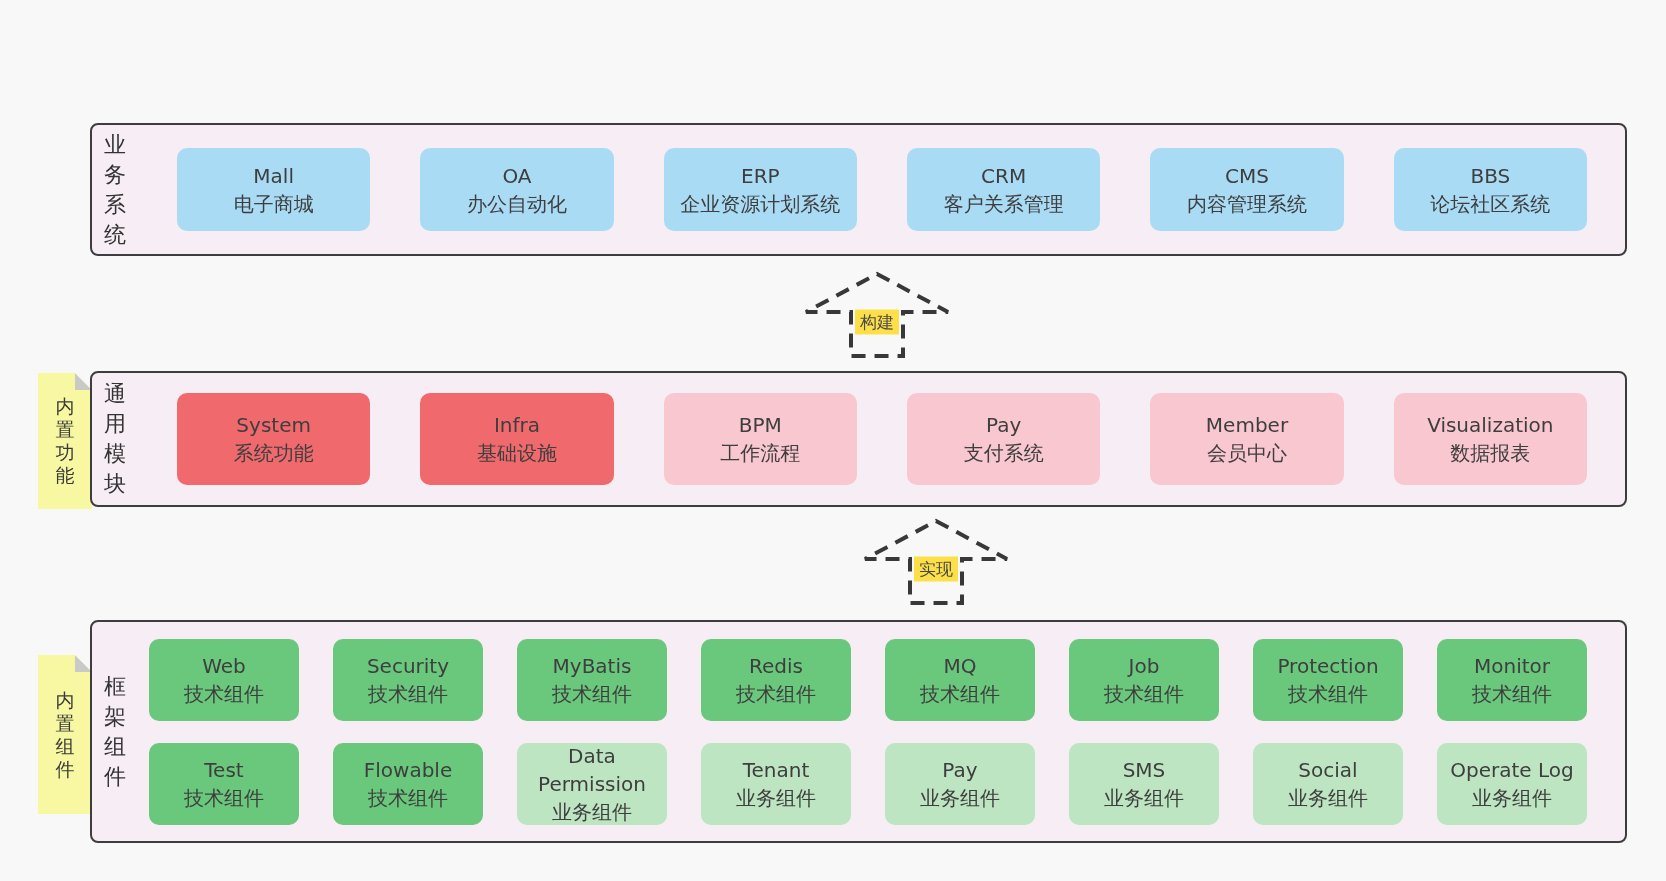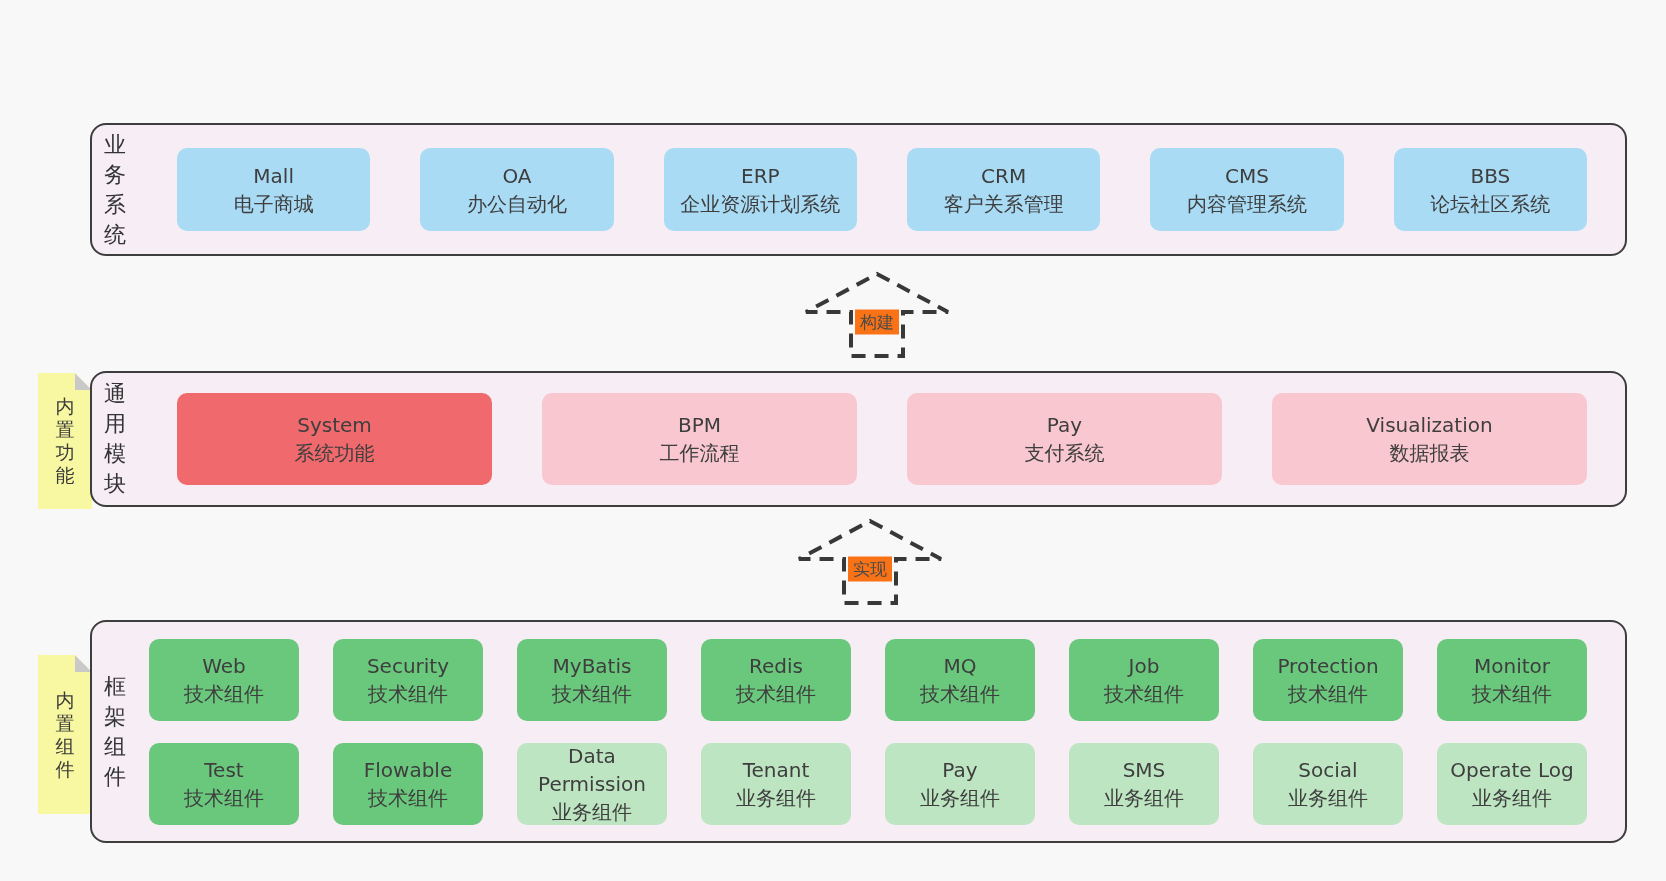--- a/index.html
+++ b/index.html
@@ -4,21 +4,21 @@
 <style>
   html,body{margin:0;padding:0;}
   body{
     width:1666px;height:881px;position:relative;overflow:hidden;
     background:#f8f8f8;
     font-family:"DejaVu Sans","Liberation Sans",sans-serif;
   }
   
   .layer{
     position:absolute;left:90px;width:1537px;box-sizing:border-box;
-    background:#f7edf5;border:2px solid #3d3d3d;border-radius:16px;z-index:1;
+    background:#f7edf5;border:2px solid #3d3d3d;border-radius:8px;z-index:1;
   }
   #layer-business{top:123px;height:133px;}
   #layer-modules{top:371px;height:136px;}
   #layer-components{top:620px;height:223px;}
 
   .layer-label{
     position:absolute;left:11px;top:50%;transform:translateY(-50%);
     width:24px;text-align:center;font-size:22px;line-height:30px;
     color:#333;line-break:anywhere;word-break:break-all;
   }
@@ -60,25 +60,25 @@
   }
   .note-text-wrap{position:absolute;top:0;left:0;right:0;bottom:0;display:flex;align-items:center;justify-content:center;}
   .note-text{
     width:20px;text-align:center;font-size:19px;line-height:23px;color:#3a3a3a;
     line-break:anywhere;word-break:break-all;
   }
 
   
   .flow-arrow{position:absolute;width:150px;height:88px;z-index:0;}
   #arrow-build{left:802px;top:271px;}
-  #arrow-implement{left:795px;top:518px;}
+  #arrow-implement{left:861px;top:518px;}
   .flow-arrow svg{position:absolute;top:0;left:0;}
   .arrow-label{
     position:absolute;left:50%;top:58%;transform:translate(-50%,-50%);
-    background:#f97316;padding:1px 5px;font-size:17px;color:#4a4a4a;white-space:nowrap;
+    background:#fde047;padding:1px 5px;font-size:17px;color:#4a4a4a;white-space:nowrap;
   }
 </style>
 </head>
 <body>
 
 <div class="sticky-note" id="note-modules">
   <span class="note-fold"></span>
   <span class="note-text-wrap">
       <span class="note-text">内置功能</span>
     </span>
@@ -131,27 +131,35 @@
 </div>
 
 <div class="layer cols-6" id="layer-modules">
   <div class="layer-label">通用模块</div>
   <div class="box-rows">
       <div class="box-row">
         <div class="module-box v-red">
           <div>System</div>
           <div>系统功能</div>
         </div>
+        <div class="module-box v-red">
+          <div>Infra</div>
+          <div>基础设施</div>
+        </div>
         <div class="module-box v-pink">
           <div>BPM</div>
           <div>工作流程</div>
         </div>
         <div class="module-box v-pink">
           <div>Pay</div>
           <div>支付系统</div>
+        </div>
+        <div class="module-box v-pink">
+          <div>Member</div>
+          <div>会员中心</div>
         </div>
         <div class="module-box v-pink">
           <div>Visualization</div>
           <div>数据报表</div>
         </div>
       </div>
     </div>
 </div>
 
 <div class="flow-arrow" id="arrow-implement">

